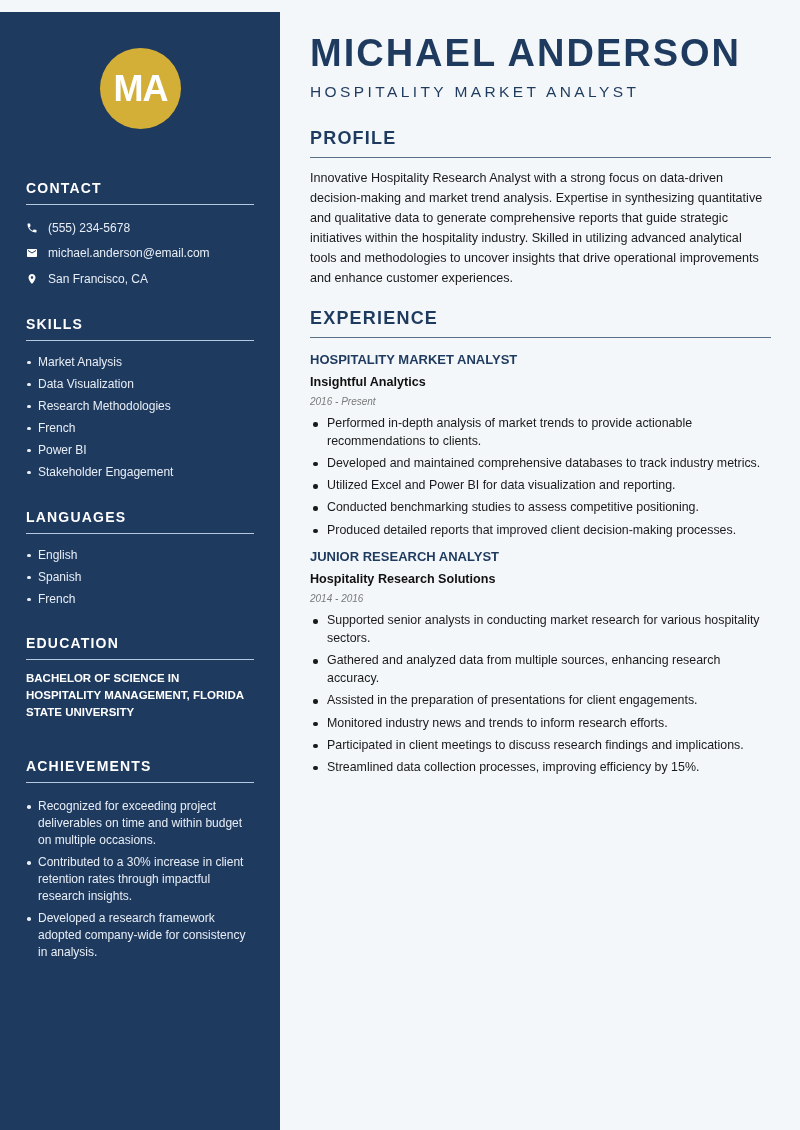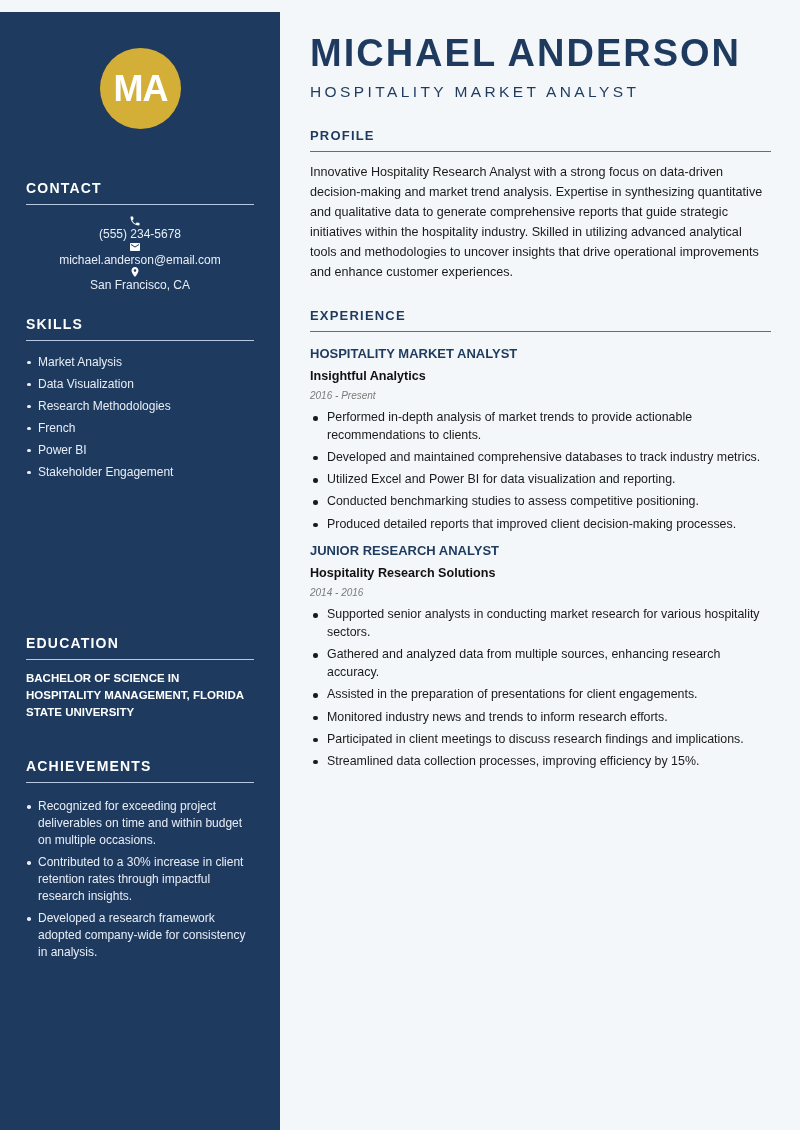--- a/index.html
+++ b/index.html
@@ -27,21 +27,21 @@
   }
   .side-section { position: absolute; left: 26px; width: 228px; }
   .side-title {
     font-weight: bold; font-size: 14px; letter-spacing: 1.2px;
     color: #ffffff; padding-bottom: 8px;
     border-bottom: 1.5px solid #b7c9e2;
   }
   .contact-list { list-style: none; margin-top: 10px; }
   .contact-list li {
     display: flex; align-items: center; height: 25.5px;
-    font-size: 12px; color: #e8eef6; flex-direction: column;
+    font-size: 12px; color: #e8eef6;
   }
   .contact-list .icon {
     width: 12px; height: 12px; margin-right: 10px;
     display: inline-flex; align-items: center; justify-content: center;
   }
   .bullet-list { list-style: none; margin-top: 10px; }
   .bullet-list li {
     position: relative; padding-left: 12px;
     font-size: 12px; color: #e8eef6; line-height: 22px;
   }
@@ -61,21 +61,21 @@
     position: absolute; top: 32px; left: 0;
     font-size: 38px; font-weight: bold; color: #1e3a5f;
     letter-spacing: 2px; white-space: nowrap;
   }
   .title {
     position: absolute; top: 83px; left: 0;
     font-size: 15.5px; color: #1e3a5f; letter-spacing: 3.4px; white-space: nowrap;
   }
   .main-section { position: absolute; left: 0; width: 461px; }
   .main-title {
-    font-weight: bold; font-size: 13px; letter-spacing: 1.2px;
+    font-weight: bold; font-size: 18px; letter-spacing: 1.2px;
     color: #1e3a5f; padding-bottom: 8px;
     border-bottom: 1.3px solid #5a6f88;
   }
   .profile-text {
     margin-top: 10px; font-size: 12.6px; line-height: 20px; color: #1a1a1a;
   }
   .job-title {
     font-weight: bold; font-size: 13px; color: #1e3a5f;
   }
   .company {
@@ -137,20 +137,28 @@
     <ul class="bullet-list">
       <li>Market Analysis</li>
       <li>Data Visualization</li>
       <li>Research Methodologies</li>
       <li>French</li>
       <li>Power BI</li>
       <li>Stakeholder Engagement</li>
     </ul>
   </section>
 
+  <section class="side-section" style="top:497px;">
+    <div class="side-title">LANGUAGES</div>
+    <ul class="bullet-list">
+      <li>English</li>
+      <li>Spanish</li>
+      <li>French</li>
+    </ul>
+  </section>
 
   <section class="side-section" style="top:623px;">
     <div class="side-title">EDUCATION</div>
     <div class="edu-text">BACHELOR OF SCIENCE IN HOSPITALITY MANAGEMENT, FLORIDA STATE UNIVERSITY</div>
   </section>
 
   <section class="side-section" style="top:746px;">
     <div class="side-title">ACHIEVEMENTS</div>
     <ul class="bullet-list ach-list" style="margin-top:15px;">
       <li>Recognized for exceeding project deliverables on time and within budget on multiple occasions.</li>

